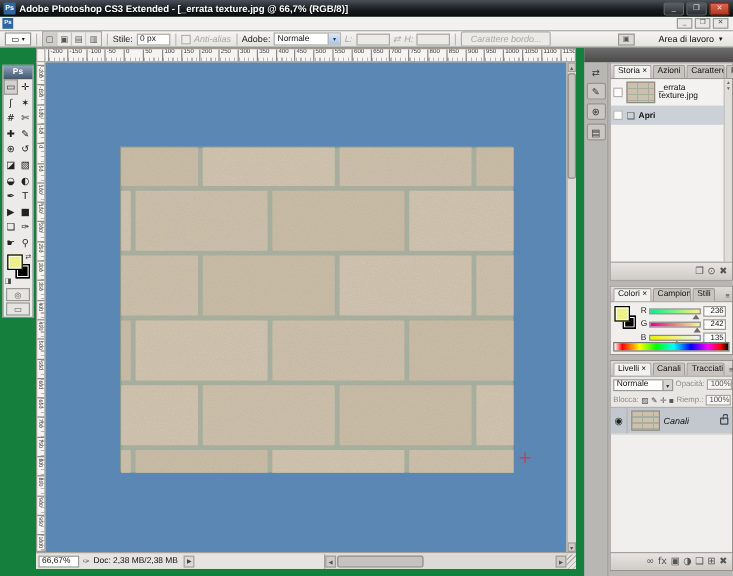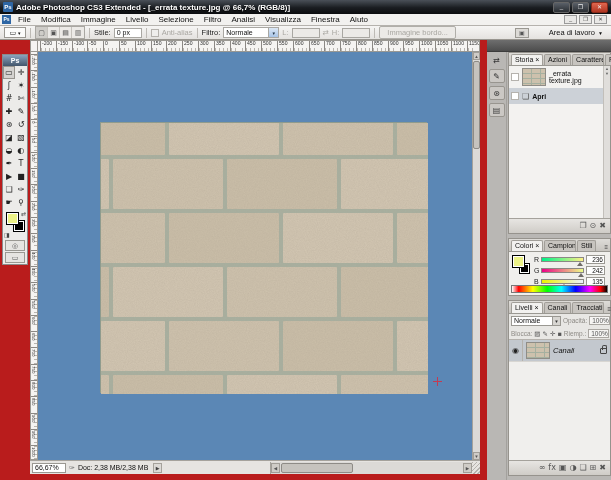--- a/index.html
+++ b/index.html
@@ -1,19 +1,19 @@
 <!DOCTYPE html>
 <html><head>
 <meta charset="utf-8">
 <style>
   * { margin:0; padding:0; box-sizing:border-box; }
   html,body { background:#555; }
   #app { position:relative; width:611px; height:480px; overflow:hidden;
          font-family:"Liberation Sans",sans-serif; font-size:8px; color:#111;
-         background:#b91c1c; }
+         background:#15803d; }
 
   
   .titlebar { position:absolute; left:0; top:0; width:611px; height:14px;
     background:linear-gradient(#4a5058,#1a1d21 55%,#0b0c0e);
     display:flex; align-items:center; padding:0 3px; gap:3px; }
   .ps-icon { width:10px; height:10px; background:#2e66a4; color:#fff; font-size:6px;
     font-weight:bold; text-align:center; line-height:10px; border-radius:1px; flex:none; }
   .titlebar .title { color:#fff; font-size:8px; font-weight:bold; white-space:nowrap;
     overflow:hidden; text-shadow:0 1px 1px #000; }
   .win-btns { margin-left:auto; display:flex; gap:2px; }
@@ -38,21 +38,21 @@
     display:flex; align-items:center; gap:3px; padding:0 4px; font-size:7.5px; }
   .opt-sep { width:1px; height:10px; background:#bdbab5; margin:0 1px; flex:none; }
   .tool-preview { width:22px; height:11px; border:1px solid #9a9892; background:#fbfbfa;
     display:flex; align-items:center; justify-content:center; gap:2px; font-size:7px; flex:none; }
   .sel-modes { display:flex; border:1px solid #a9a7a2; flex:none; }
   .sel-mode { width:12px; height:11px; display:flex; align-items:center; justify-content:center;
     font-size:7px; color:#555; background:#eceae7; border-right:1px solid #c5c2bd; }
   .sel-mode:last-child { border-right:none; }
   .sel-mode.active { background:#cfcdc9; }
   .opt-label { color:#222; white-space:nowrap; }
-  .opt-label.disabled, .opt-btn.disabled { color:#a9a7a2; }
+  .opt-label.disabled, .opt-btn.disabled { color:#a9a7a2;font-style:italic; }
   .opt-input { width:28px; height:10px; border:1px solid #a9a7a2; background:#fff;
     font-size:7px; display:flex; align-items:center; padding:0 2px; flex:none; }
   .opt-input.disabled { background:#eceae7; color:#b3b0ab; }
   .opt-check { width:8px; height:8px; border:1px solid #b5b2ad; background:#efeeec; flex:none; }
   .opt-select { width:56px; height:11px; border:1px solid #a9a7a2; background:#fff;
     display:flex; align-items:center; justify-content:space-between; font-size:7px; flex:none; }
   .opt-select .sel-txt { padding-left:2px; }
   .opt-select .sel-arrow { width:10px; height:100%; background:linear-gradient(#dce8f6,#a8c4e6);
     border-left:1px solid #a9a7a2; font-size:5px; text-align:center; line-height:10px; color:#234; }
   .opt-btn { border:1px solid #b0aea9; background:#eceae7; padding:1px 7px; border-radius:2px;
@@ -235,32 +235,20 @@
     <div class="title">Adobe Photoshop CS3 Extended - [_errata texture.jpg @ 66,7% (RGB/8)]</div>
     <div class="win-btns">
       <div class="wbtn">_</div>
       <div class="wbtn">❐</div>
       <div class="wbtn close">✕</div>
     </div>
   </div>
 
   <div class="menubar">
     <div class="child-icon">Ps</div>
-    <div style="display:flex">
-        <div class="menu-item">File</div>
-        <div class="menu-item">Modifica</div>
-        <div class="menu-item">Immagine</div>
-        <div class="menu-item">Livello</div>
-        <div class="menu-item">Selezione</div>
-        <div class="menu-item">Filtro</div>
-        <div class="menu-item">Analisi</div>
-        <div class="menu-item">Visualizza</div>
-        <div class="menu-item">Finestra</div>
-        <div class="menu-item">Aiuto</div>
-      </div>
     <div class="child-controls">
       <div class="cbtn">_</div>
       <div class="cbtn">❐</div>
       <div class="cbtn">✕</div>
     </div>
   </div>
 
   <div class="optionsbar">
     <div class="tool-preview">
       <span>▭</span>
@@ -273,32 +261,32 @@
         <div class="sel-mode">▤</div>
         <div class="sel-mode">▥</div>
       </div>
     <div class="opt-sep"></div>
     <span class="opt-label">Stile:</span>
     <div class="opt-input">0 px</div>
     <div class="opt-sep"></div>
     <div class="opt-check"></div>
     <span class="opt-label disabled">Anti-alias</span>
     <div class="opt-sep"></div>
-    <span class="opt-label">Filtro:</span>
+    <span class="opt-label">Adobe:</span>
     <div class="opt-select">
       <span class="sel-txt">Normale</span>
       <span class="sel-arrow">▾</span>
     </div>
     <span class="opt-label disabled">L:</span>
     <div class="opt-input disabled"></div>
     <span class="opt-label disabled">⇄</span>
     <span class="opt-label disabled">H:</span>
     <div class="opt-input disabled"></div>
     <div class="opt-sep"></div>
-    <div class="opt-btn disabled">Immagine bordo...</div>
+    <div class="opt-btn disabled">Carattere bordo...</div>
     <div class="opt-right">
       <div class="bridge-icon">▣</div>
       <div class="ws-btn">
         <span>Area di lavoro</span>
         <span style="font-size:5px">▼</span>
       </div>
     </div>
   </div>
 
   <div class="docwindow">

